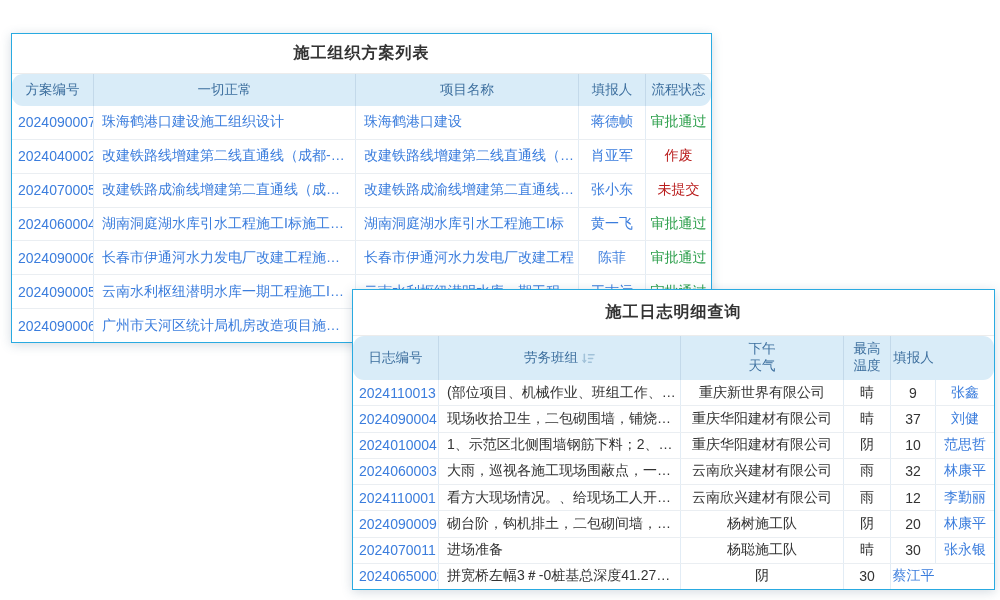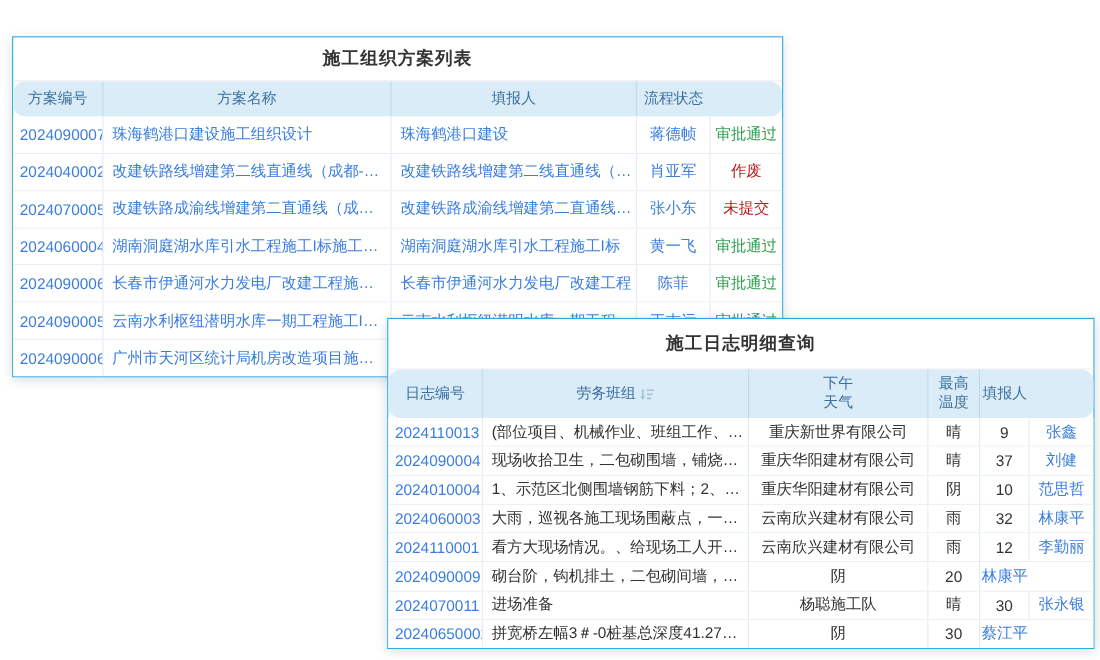--- a/index.html
+++ b/index.html
@@ -86,21 +86,22 @@
   .sort-icon { width: 13px; height: 13px; flex: 0 0 auto; opacity: 0.75; }
 </style>
 </head>
 <body>
 
 <div class="panel panel-plans">
   <div class="panel-title">施工组织方案列表</div>
 
   <div class="thead plans-grid">
     <div class="th">方案编号</div>
-    <div class="th">方案名称</div>
+    <div class="th">一切正常</div>
+    <div class="th">项目名称</div>
     <div class="th">填报人</div>
     <div class="th">流程状态</div>
   </div>
 
   <div class="tbody">
     <div class="tr plans-grid">
       <div class="td left num link">2024090007</div>
       <div class="td left link">
           <span>珠海鹤港口建设施工组织设计</span>
         </div>
@@ -252,20 +253,21 @@
       <div class="td center dark">云南欣兴建材有限公司</div>
       <div class="td center dark">雨</div>
       <div class="td center dark">12</div>
       <div class="td center link">李勤丽</div>
     </div>
     <div class="tr logs-grid">
       <div class="td left num link">2024090009</div>
       <div class="td left dark">
           <span>砌台阶，钩机排土，二包砌间墙，晚间加...</span>
         </div>
+      <div class="td center dark">杨树施工队</div>
       <div class="td center dark">阴</div>
       <div class="td center dark">20</div>
       <div class="td center link">林康平</div>
     </div>
     <div class="tr logs-grid">
       <div class="td left num link">2024070011</div>
       <div class="td left dark">
           <span>进场准备</span>
         </div>
       <div class="td center dark">杨聪施工队</div>

